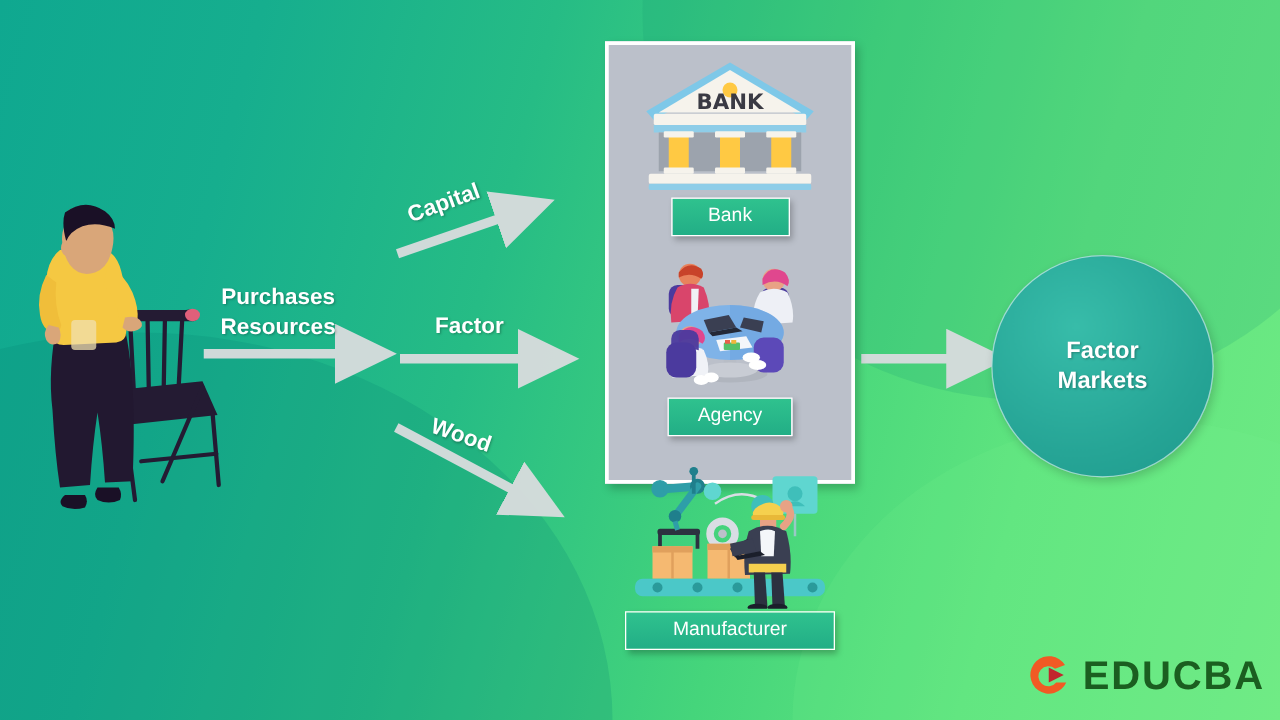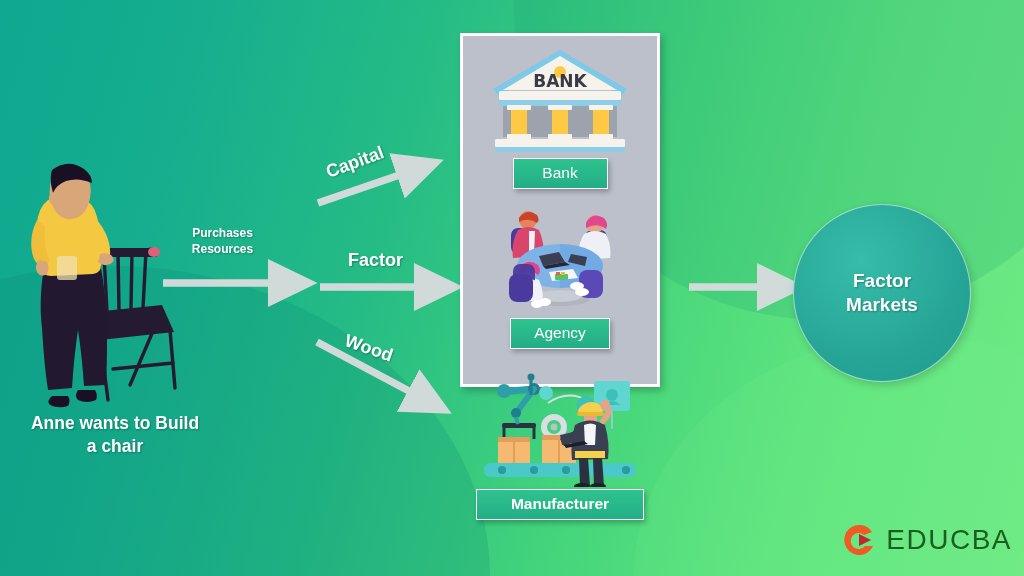--- a/index.html
+++ b/index.html
@@ -46,44 +46,44 @@
   }
   
   #anne-scene { position:absolute; left:12px; top:160px; width:200px; height:250px; }
   #anne-caption {
     position:absolute; left:0px; top:412px; width:230px;
     text-align:center; font-size:17.5px; line-height:1.32;
   }
   
   #purchases-label {
     position:absolute; left:150px; top:226px; width:145px;
-    text-align:center; font-size:12px; line-height:1.32;
+    text-align:center; font-size:18px; line-height:1.32;
   }
   .arrow-label { position:absolute; font-size:18px; }
   #capital-label { left:325px; top:152px; transform:rotate(-20deg); }
   #labor-label   { left:348px; top:250px; }
   #wood-label    { left:344px; top:338px; transform:rotate(19deg); }
   
   #arrows { position:absolute; left:0; top:0; width:1024px; height:576px; }
   
   #center-panel {
-    position:absolute; left:460px; top:33px;
+    position:absolute; left:484px; top:33px;
     width:200px; height:354px;
     background:#BBC0CA;
     border:3px solid #ffffff;
     box-shadow:3px 4px 7px rgba(0,0,0,0.22);
   }
   .panel-cell {
     position:absolute; left:0; width:100%;
     display:flex; flex-direction:column;
     align-items:center; justify-content:flex-start;
   }
   #cell-bank   { top:8px;   height:160px; }
   #cell-agency { top:168px; height:165px; }
-  #cell-manuf  { top:333px; height:165px;font-weight:bold; }
+  #cell-manuf  { top:333px; height:165px; }
   .illus { display:block; }
   .chip {
     background:linear-gradient(180deg,#2FC28E 0%,#22AE86 100%);
     border:1.5px solid #ffffff;
     color:#ffffff;
     font-size:15.5px;
     padding:5px 0 6px;
     text-align:center;
     box-shadow:2px 3px 5px rgba(0,0,0,0.26);
     white-space:nowrap;
@@ -102,21 +102,21 @@
   }
   #factor-markets-text {
     text-align:center; font-size:19px; line-height:1.28;
   }
   
   #educba-logo {
     position:absolute; right:12px; bottom:16px;
     display:flex; align-items:center; gap:7px;
   }
   #educba-wordmark {
-    color:#1B5E20; font-size:28px; font-weight:normal;
+    color:#1B5E20; font-size:32px; font-weight:bold;
     letter-spacing:1.5px;
   }
 </style>
 </head>
 <body>
 
 <div id="stage">
 
   <div class="deco" id="deco-topright"></div>
   <div class="deco" id="deco-bottomleft"></div>
@@ -150,22 +150,20 @@
       <path d="M74 52 q14 8 20 22 q5 12 4 22 q-1 7 -8 6 q-6 -1 -7 -8 q-1 -14 -12 -26 z" fill="#F5C842"></path>
       <path d="M88 94 q8 -2 12 2 q4 5 -2 8 q-7 3 -12 -2 z" fill="#D9A679"></path>
       <path d="M27 100 q-5 6 -2 12 q4 6 10 2 q3 -6 0 -12 z" fill="#D9A679"></path>
       <rect x="45" y="96" width="20" height="24" rx="3" fill="#F0E0B0" opacity="0.75"></rect>
       <path d="M43 8 q18 -8 30 6 q8 10 5 24 q-3 16 -14 20 q-12 4 -20 -6 q-8 -12 -6 -26 z" fill="#D9A679"></path>
       <path d="M40 10 q16 -12 32 -1 q8 6 8 14 q-14 -6 -26 -2 q-10 4 -13 12 q-4 -14 -1 -23 z" fill="#1A1026"></path>
       <path d="M41 32 q-5 2 -4 8 q2 6 7 5 z" fill="#D9A679"></path>
     </svg>
   </div>
 
-  <div id="anne-caption" class="wtext">Anne wants to Build
-a chair</div>
 
   <svg id="arrows">
     <defs>
       <marker id="ahead" markerWidth="9" markerHeight="9" refX="2.4" refY="3.2" orient="auto">
         <path d="M0,0 L6.6,3.2 L0,6.4 Z" fill="#D7DCDD"></path>
       </marker>
     </defs>
     <g stroke="#D7DCDD" stroke-width="7.5" marker-end="url(#ahead)" opacity="0.96">
       <line x1="163" y1="283" x2="286" y2="283"></line>
       <line x1="318" y1="203" x2="414" y2="170"></line>

